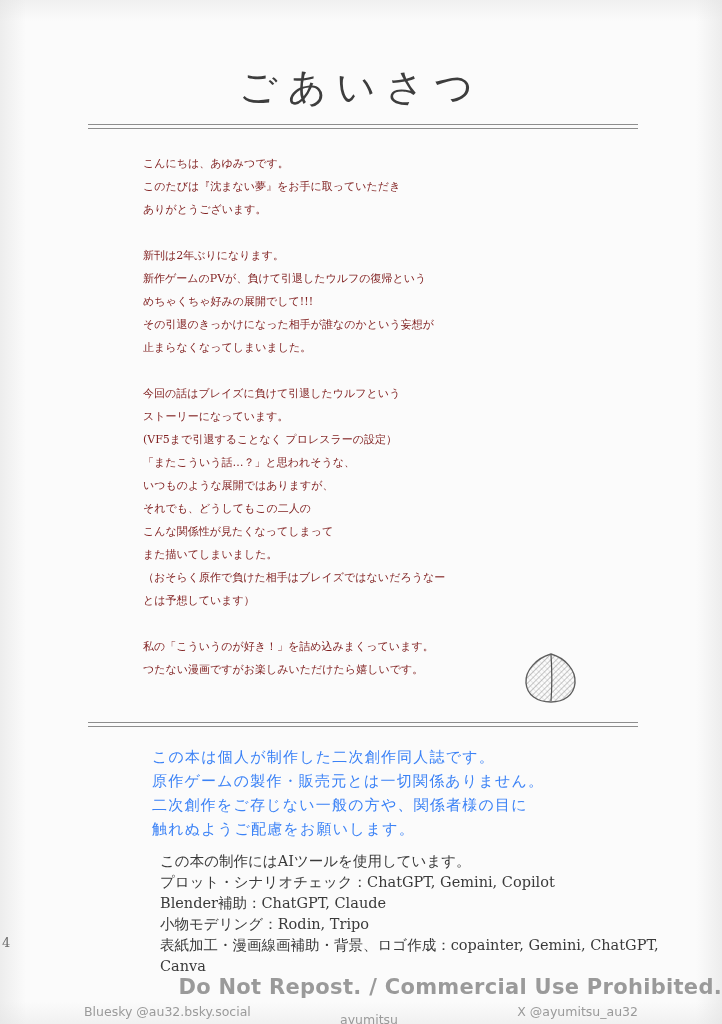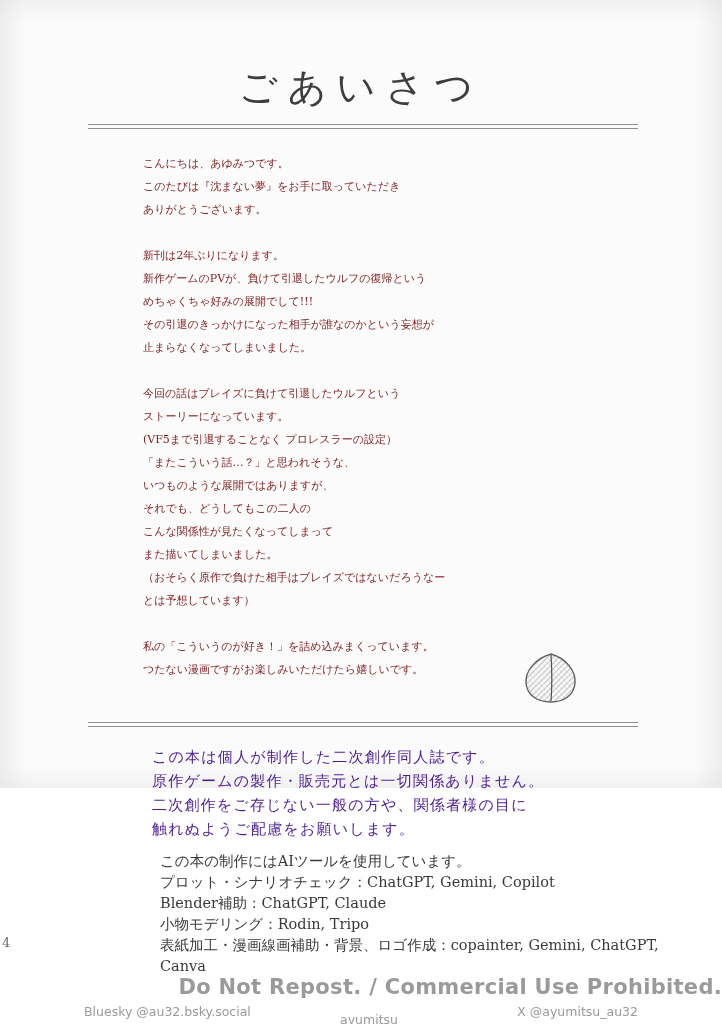--- a/index.html
+++ b/index.html
@@ -13,21 +13,21 @@
     position: relative;
     font-family: "Liberation Serif", serif;
     color: #3a3a3a;
     overflow: hidden;
   }
 
   .page {
     position: absolute;
     left: 0; top: 0;
     width: 722px;
-    height: 788px;
+    height: 1024px;
     background: #fbfbfb;
   }
 
   
   .paper-tone {
     position: absolute;
     left: 0; top: 0; right: 0; bottom: 0;
     background:
       linear-gradient(to right, rgba(225,225,225,0.55) 0px, rgba(255,255,255,0) 26px),
       linear-gradient(to left, rgba(225,225,225,0.55) 0px, rgba(255,255,255,0) 26px),
@@ -87,21 +87,21 @@
     height: 52px;
   }
 
   .notice {
     position: absolute;
     left: 152px;
     top: 745px;
     width: 520px;
     font-size: 15px;
     line-height: 24px;
-    color: #4c1d95;
+    color: #3b82f6;
     font-family: "DejaVu Serif", serif;
     letter-spacing: 1.2px;
     white-space: pre-wrap;
   }
 
   .tools {
     position: absolute;
     left: 160px;
     top: 851px;
     width: 540px;

